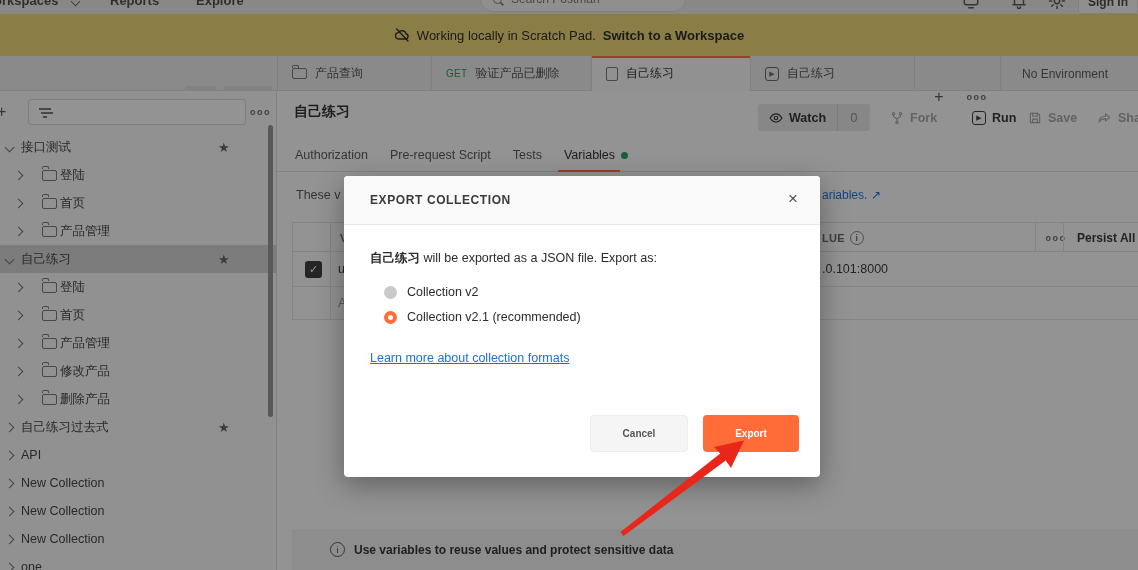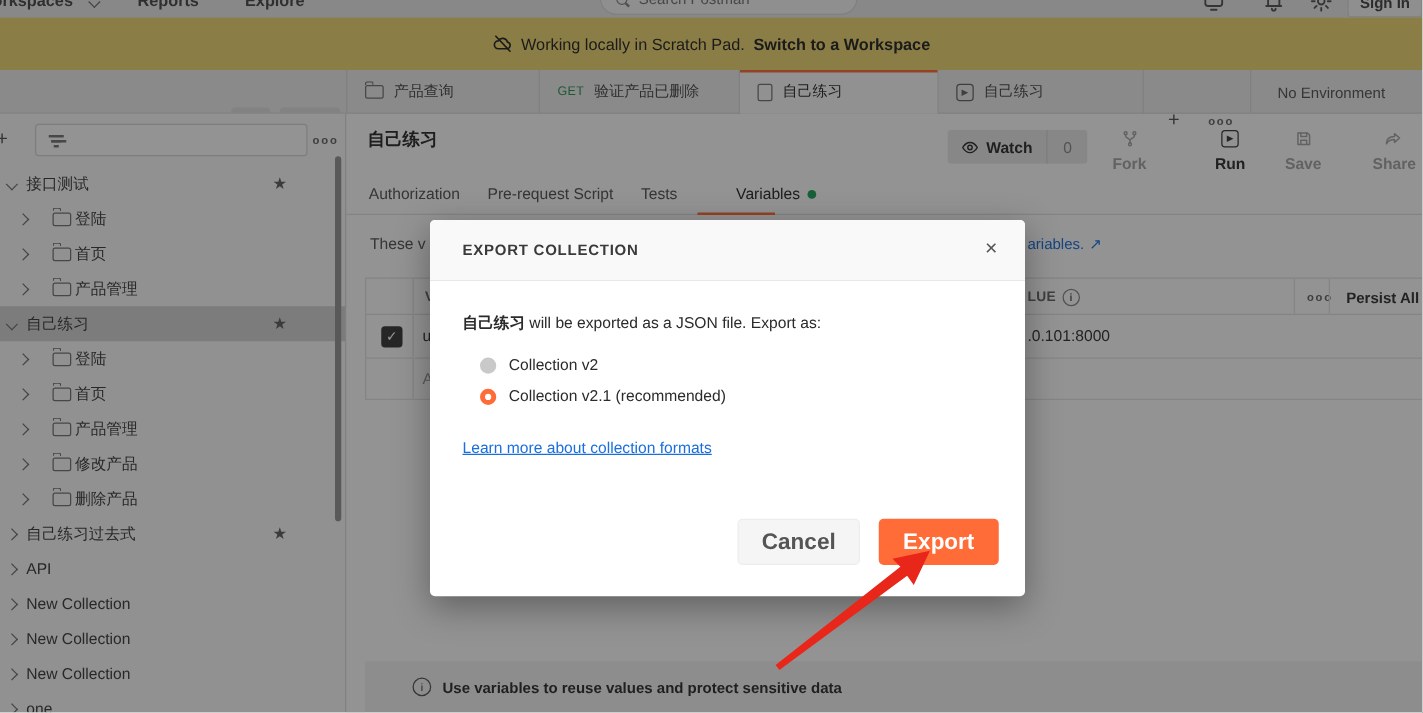--- a/index.html
+++ b/index.html
@@ -63,28 +63,28 @@
   .srow.child .icon-folder{position:absolute;left:42px;}
   .srow.child .lbl{margin-left:60px;}
   .srow .star{position:absolute;left:218px;color:#5F5F5F;font-size:13px;}
   .sb-scroll{position:absolute;right:3px;top:34px;width:5px;height:292px;background:#969696;border-radius:3px;}
   
   .coltitle{position:absolute;left:294px;top:103px;font-size:14px;font-weight:bold;color:#2B2B2B;}
   .watchgrp{position:absolute;left:758px;top:104px;height:27px;display:flex;border-radius:3px;overflow:hidden;}
   .watchgrp .w1{background:#E9E9E9;display:flex;align-items:center;gap:6px;padding:0 11px;font-size:12.5px;font-weight:bold;color:#2F2F2F;}
   .watchgrp .w2{background:#E9E9E9;border-left:1px solid #D4D4D4;width:32px;display:flex;align-items:center;justify-content:center;
     font-size:12.5px;color:#8A8A8A;}
-  .ghostbtn{position:absolute;top:104px;height:27px;display:flex;align-items:center;gap:6px;font-size:12.5px;font-weight:bold;color:#A6A6A6;flex-direction:column;}
+  .ghostbtn{position:absolute;top:104px;height:27px;display:flex;align-items:center;gap:6px;font-size:12.5px;font-weight:bold;color:#A6A6A6;}
   .ghostbtn.dark{color:#2F2F2F;}
   .ghostbtn svg{flex:0 0 auto;}
   
   .sectabs{position:absolute;left:277px;top:139px;right:0;height:33px;border-bottom:1px solid #E2E2E2;box-sizing:border-box;
     display:flex;align-items:center;gap:22px;padding-left:18px;font-size:12.5px;color:#555;}
   .sectabs .stab{display:flex;align-items:center;gap:6px;}
-  .sectabs .stab.active{color:#2B2B2B;margin-left:25px;}
+  .sectabs .stab.active{color:#2B2B2B;}
   .greendot{width:7px;height:7px;border-radius:50%;background:#1DA55C;}
   .tabunderline{position:absolute;left:558px;top:170px;width:62px;height:2px;background:#FF6C37;}
   
   .desc-left{position:absolute;left:296px;top:188px;font-size:12.5px;color:#555;}
   .desc-right{position:absolute;left:822px;top:188px;font-size:12px;color:#1A6FDC;display:flex;gap:4px;align-items:flex-end;}
   .vtable-head{position:absolute;left:292px;top:222px;right:0;height:30px;border-top:1px solid #E3E3E3;border-bottom:1px solid #E3E3E3;box-sizing:border-box;}
   .vth{position:absolute;top:0;height:30px;display:flex;align-items:center;font-size:11px;font-weight:bold;color:#666;letter-spacing:.3px;gap:5px;}
   .cellsep{position:absolute;top:0;width:1px;height:100%;background:#E3E3E3;}
   .vrow{position:absolute;left:292px;right:0;height:35px;border-bottom:1px solid #E6E6E6;box-sizing:border-box;}
   .vrow .colsep{position:absolute;left:38px;top:0;width:1px;height:100%;background:#E6E6E6;}
@@ -104,21 +104,21 @@
   .modal-head{position:absolute;left:0;top:0;width:100%;height:49px;background:#F9F9F9;border-bottom:1px solid #E8E8E8;
     box-sizing:border-box;border-radius:4px 4px 0 0;}
   .modal-title{position:absolute;left:26px;top:17px;font-size:12px;font-weight:bold;letter-spacing:.6px;color:#3A3A3A;}
   .modal-close{position:absolute;right:16px;top:12px;width:22px;height:22px;font-size:17px;color:#555;display:flex;align-items:center;justify-content:center;}
   .modal-msg{position:absolute;left:26px;top:74px;font-size:12.5px;color:#2B2B2B;}
   .radio-row{position:absolute;left:40px;height:14px;display:flex;align-items:center;gap:10px;font-size:12.5px;color:#2B2B2B;}
   .radio{width:13px;height:13px;border-radius:50%;box-sizing:border-box;background:#C9C9C9;}
   .radio.on{background:#fff;border:4.5px solid #FF6C37;}
   .modal-link{position:absolute;left:26px;top:175px;font-size:12.5px;color:#1A6FDC;text-decoration:underline;}
   .btn{position:absolute;top:239px;height:37px;border-radius:4px;display:flex;align-items:center;justify-content:center;
-    font-size:18px;box-sizing:border-box;}
+    font-size:10px;box-sizing:border-box;}
   .btn.cancel{left:246px;width:98px;background:#F5F5F5;border:1px solid #EDEDED;color:#555;font-weight:bold;}
   .btn.export{left:359px;width:96px;background:#FF6C37;color:#fff;font-weight:bold;}
   .arrowlayer{position:absolute;inset:0;z-index:70;pointer-events:none;}
   svg.lineicon{fill:none;stroke:currentColor;stroke-width:2;stroke-linecap:round;stroke-linejoin:round;}
 </style>
 </head>
 <body>
 
 <div class="screen">
 

